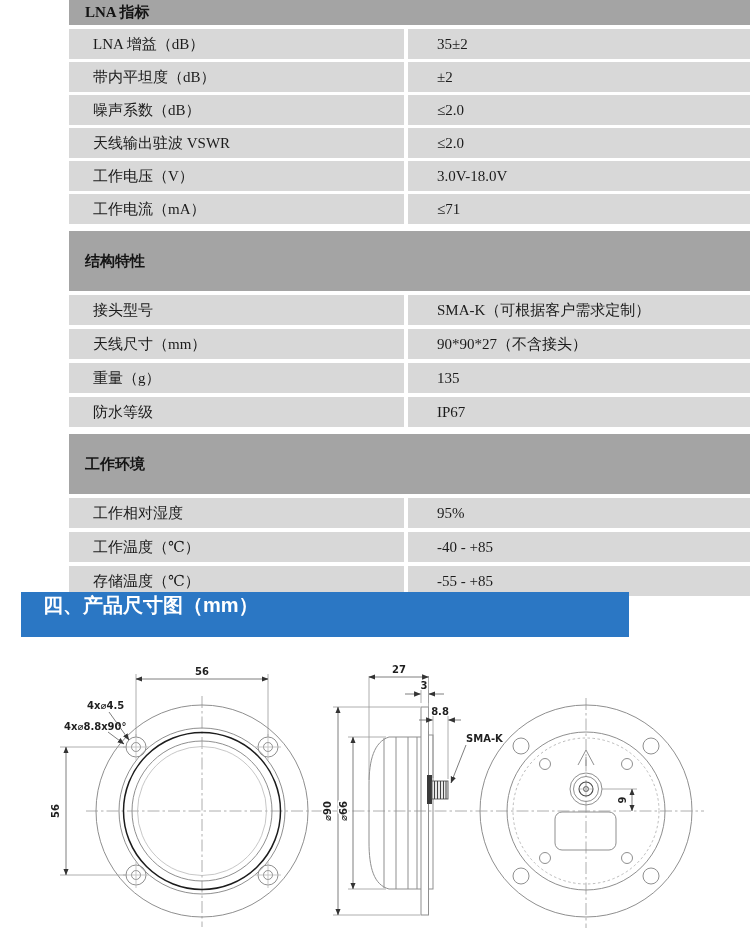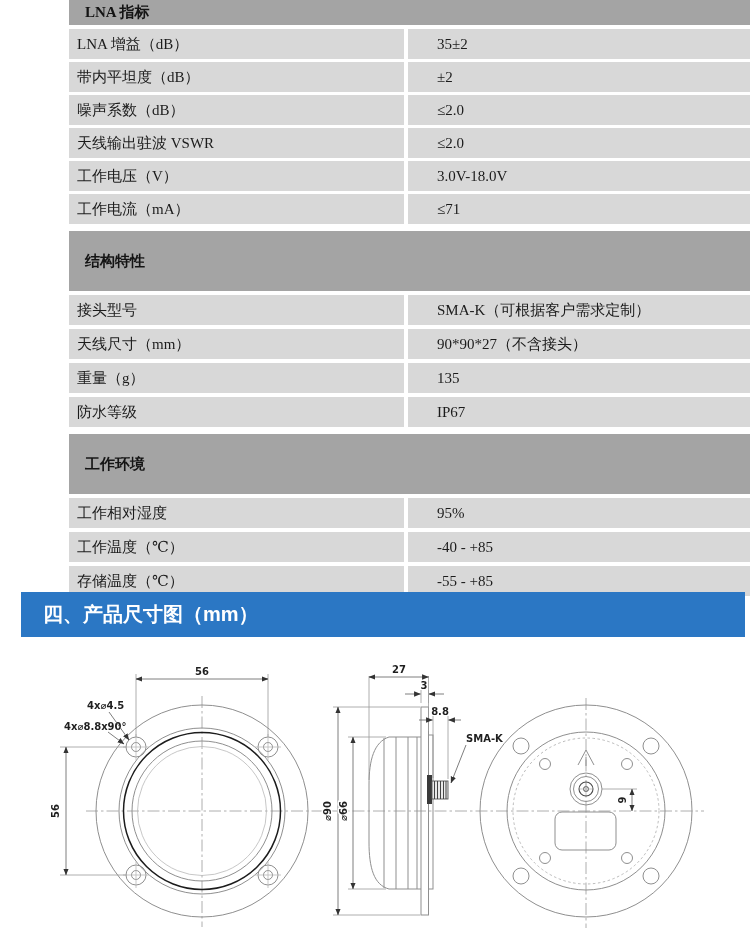--- a/index.html
+++ b/index.html
@@ -12,25 +12,25 @@
   .band {
     background:#a4a4a4; height:60px; margin-top:7px; margin-bottom:4px;
     display:flex; align-items:center; padding-left:16px; box-sizing:border-box;
     font-family:Liberation Serif, serif;
     font-weight:bold; font-size:15px; color:#141414;
   }
   .band.first { height:25px; margin-top:0; font-family:"Liberation Serif","DejaVu Serif",serif; }
   .spec-row { display:flex; gap:4px; height:30px; margin-bottom:3px; }
   .sec23 .spec-row { margin-bottom:4px; }
   .cell { background:#d8d8d8; display:flex; align-items:center; box-sizing:border-box; font-size:15px; }
-  .cell.lbl { width:335px; padding-left:8px; }
+  .cell.lbl { width:335px; padding-left:24px; }
   .cell.val { flex:1; padding-left:29px; }
   .banner {
-    position:absolute; left:21px; top:592px; width:724px; height:45px;
-    background:#2b77c4; display:flex; align-items:center; padding-left:22px;
+    position:absolute; left:21px; top:592px; width:608px; height:45px;
+    background:#2b77c4; display:flex; align-items:flex-start; padding-left:22px;
     box-sizing:border-box; font-family:"Liberation Sans","DejaVu Sans",sans-serif;
     font-weight:bold; font-size:20px; color:#ffffff;
   }
   .drawing-wrap { position:absolute; left:0; top:648px; width:750px; height:292px; }
   
   .oln  { stroke:#8f8f8f; stroke-width:1; fill:none; }
   .lite { stroke:#b9b9b9; stroke-width:0.8; fill:none; }
   .blk  { stroke:#1c1c1c; stroke-width:1.5; fill:none; }
   .cl   { stroke:#9a9a9a; stroke-width:0.8; fill:none; stroke-dasharray:12 3 2.5 3; }
   .dim  { stroke:#6f6f6f; stroke-width:0.9; fill:none; }

